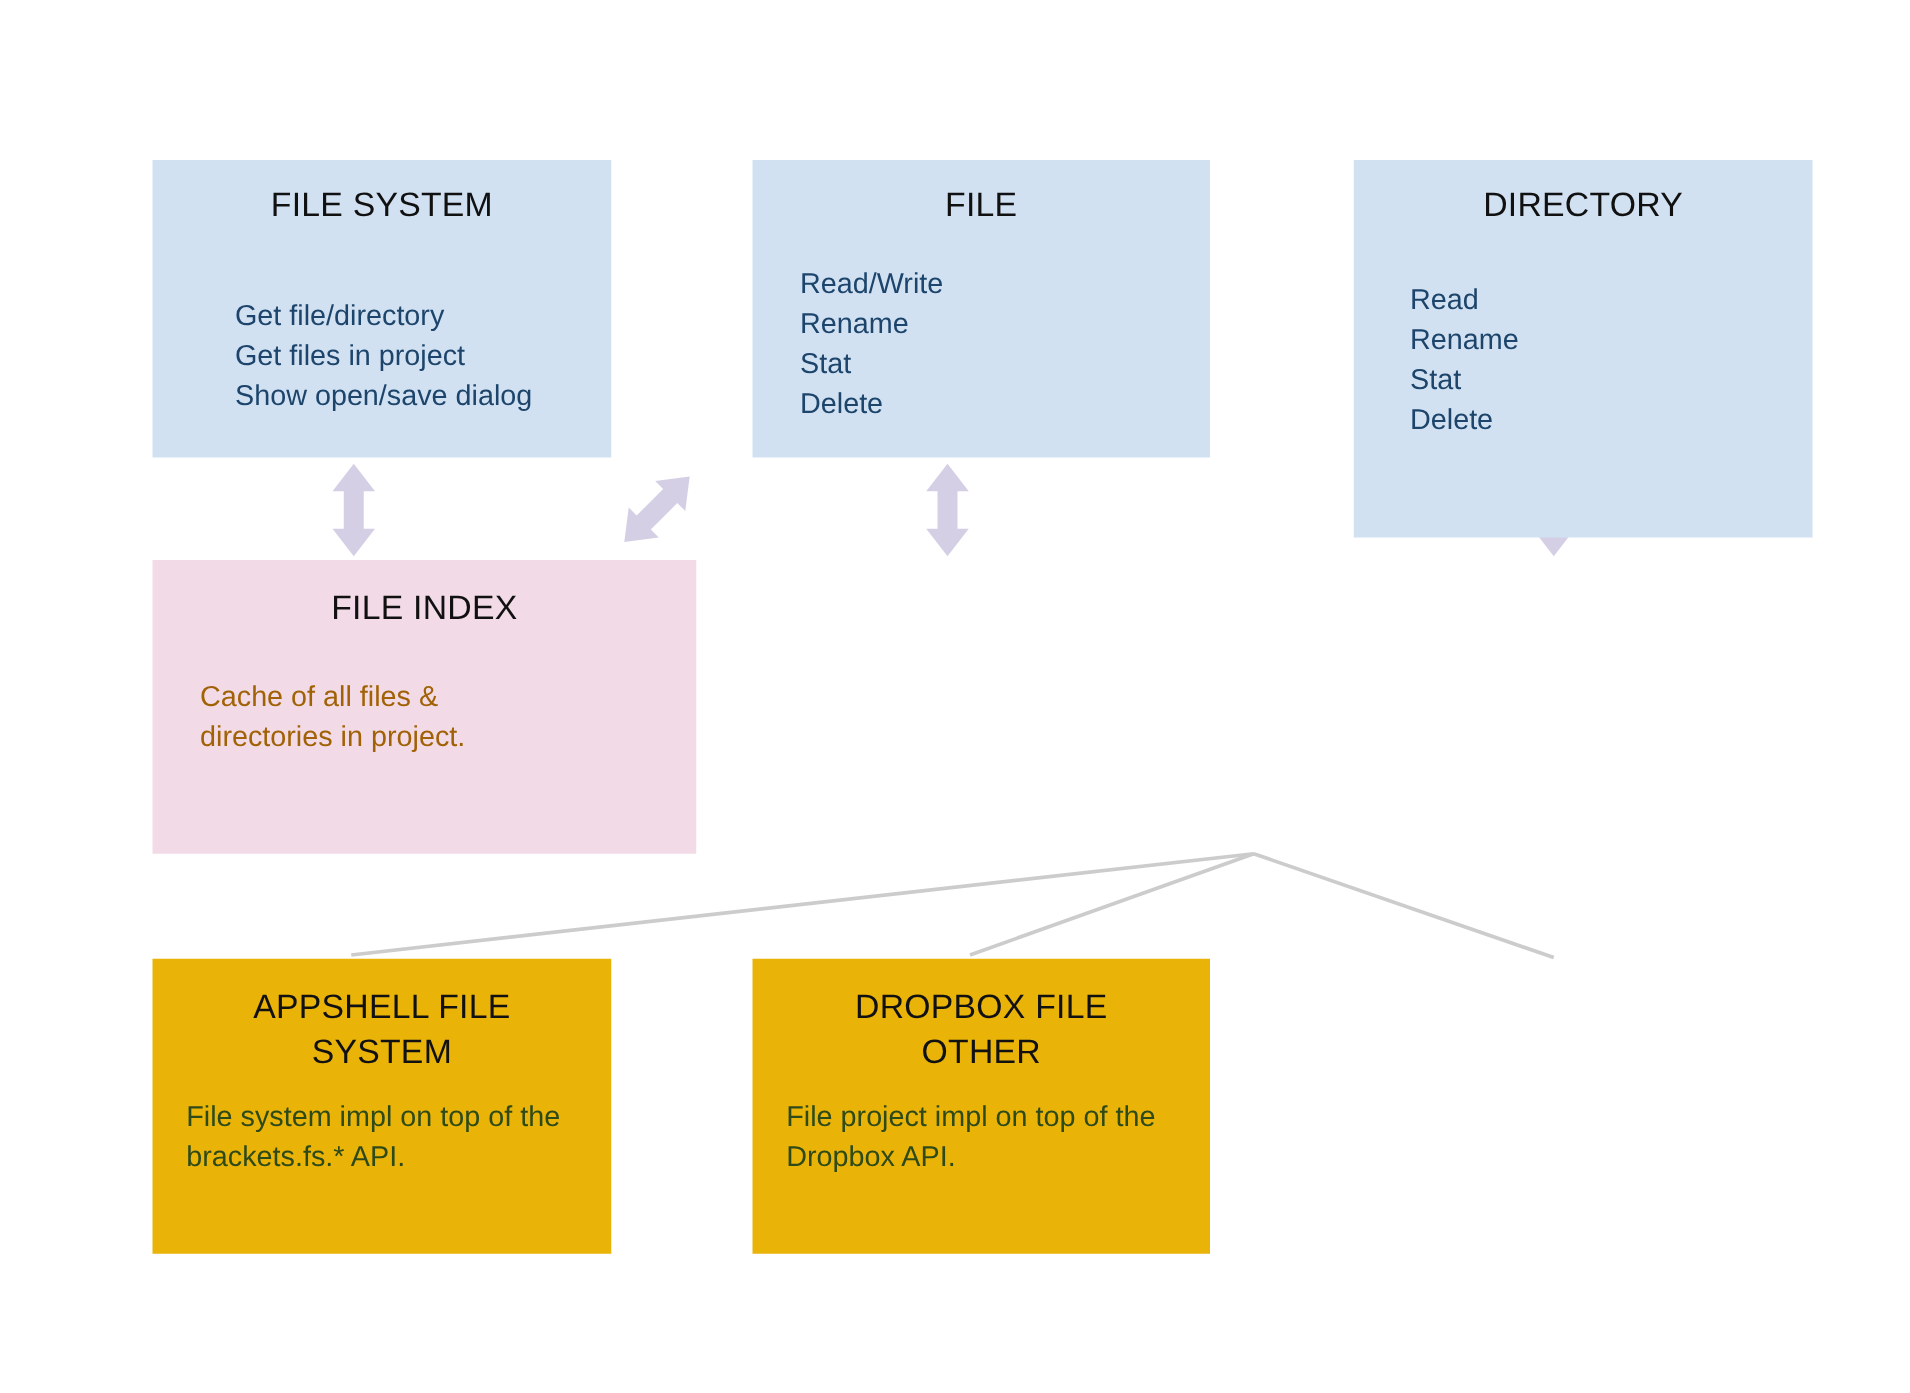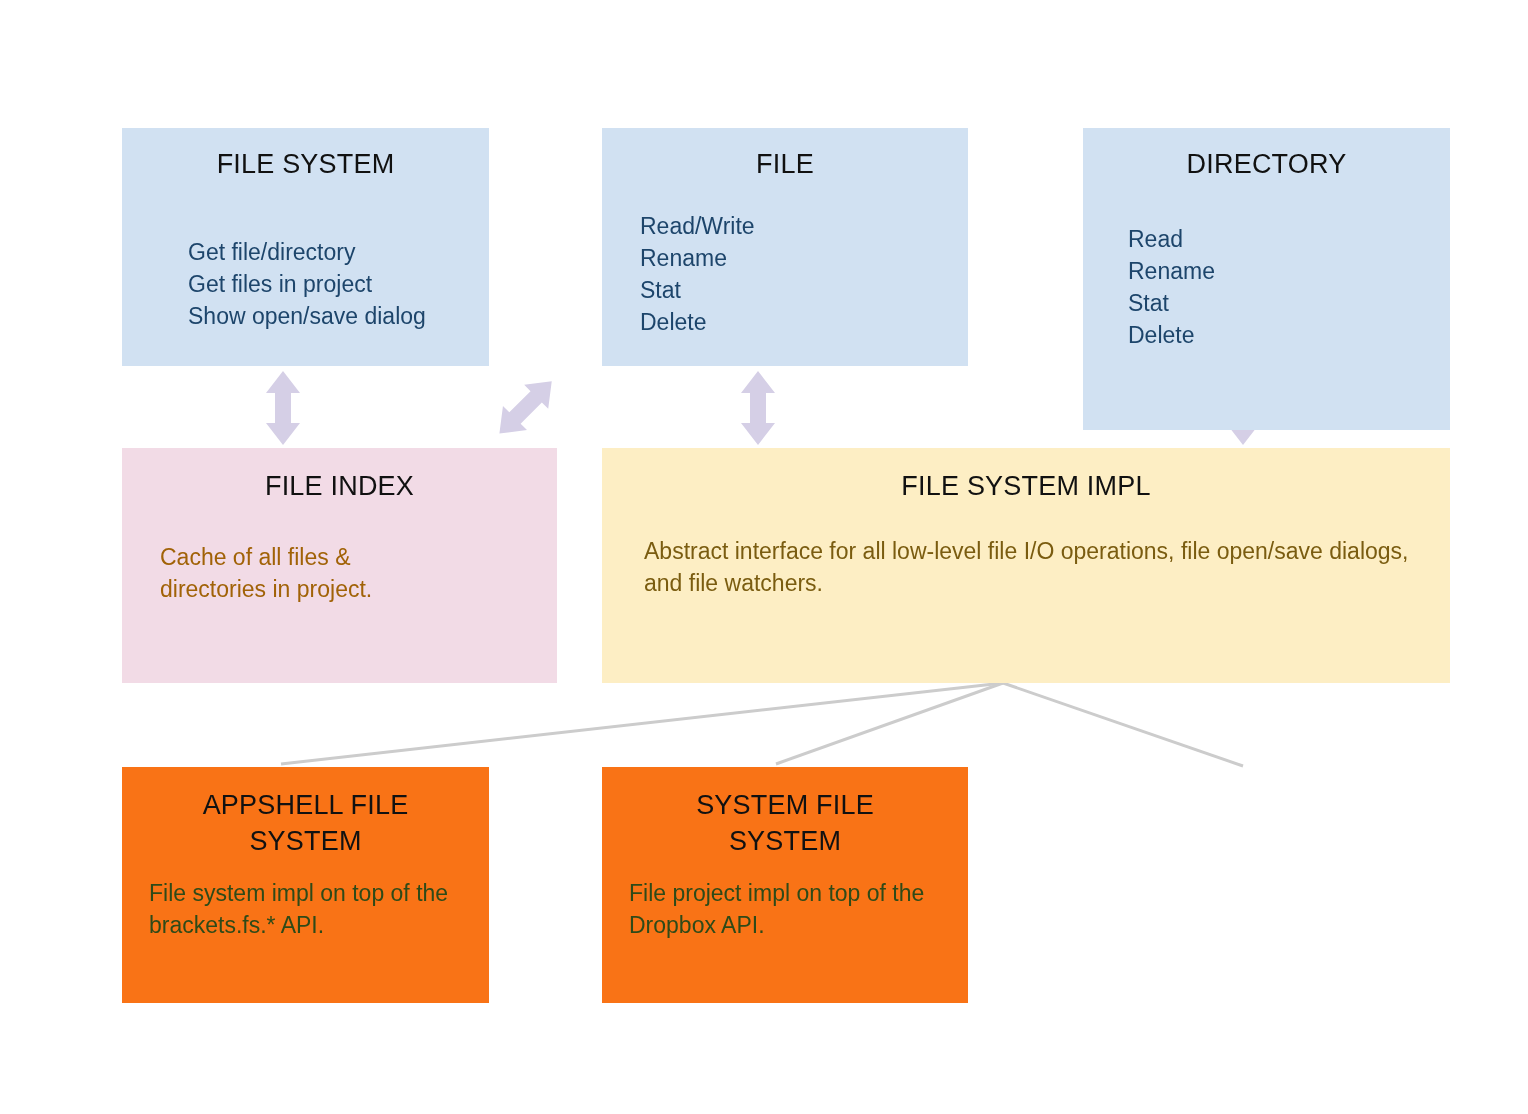--- a/index.html
+++ b/index.html
@@ -48,21 +48,21 @@
   
   .box.blue { background: #d1e1f2; }
   .box.blue .box-body { color: #1d456b; }
   
   .box.pink { background: #f2dbe6; }
   .box.pink .box-body { color: #a16207; }
   
   .box.yellow { background: #fdeec4; }
   .box.yellow .box-body { color: #7a5c10; }
   
-  .box.green { background: #f97316; }
+  .box.green { background: #eab308; }
   .box.green .box-body { color: #2e4a18; }
 
   
   .t-row1 { top: 18px; }
   .t-row2 { top: 20px; }
   .t-row3 { top: 20px; }
 
   .b-fs    { left: 66px;  top: 108px; }
   .b-file  { left: 38px;  top: 82px;  }
   .b-dir   { left: 45px;  top: 95px;  }
@@ -136,29 +136,25 @@
 Stat
 Delete</div>
   </div>
 
   <div class="box pink" style="left:98px; top:448px; width:435px; height:235px;">
     <div class="box-title t-row2">FILE INDEX</div>
     <div class="box-body b-index">Cache of all files &amp;
 directories in project.</div>
   </div>
 
-  <div class="box yellow" style="left:578px; top:448px; width:848px; height:235px;">
-    <div class="box-title t-row2">FILE SYSTEM IMPL</div>
-    <div class="box-body b-impl">Abstract interface for all low-level file I/O operations, file open/save dialogs, and file watchers.</div>
-  </div>
 
   <div class="box green" style="left:98px; top:767px; width:367px; height:236px;">
     <div class="box-title t-row3" style="padding:0 40px;">APPSHELL FILE SYSTEM</div>
     <div class="box-body b-green">File system impl on top of the brackets.fs.* API.</div>
   </div>
 
   <div class="box green" style="left:578px; top:767px; width:366px; height:236px;">
-    <div class="box-title t-row3" style="padding:0 40px;">SYSTEM FILE SYSTEM</div>
+    <div class="box-title t-row3" style="padding:0 40px;">DROPBOX FILE OTHER</div>
     <div class="box-body b-green">File project impl on top of the Dropbox API.</div>
   </div>
 
 
 </div>
 
 </body></html>

